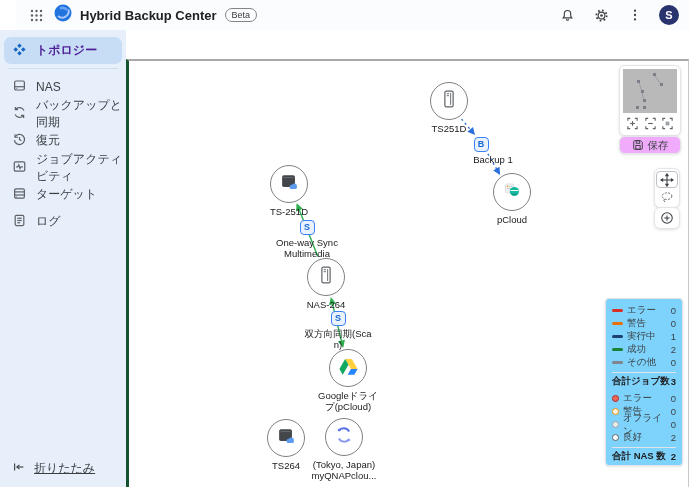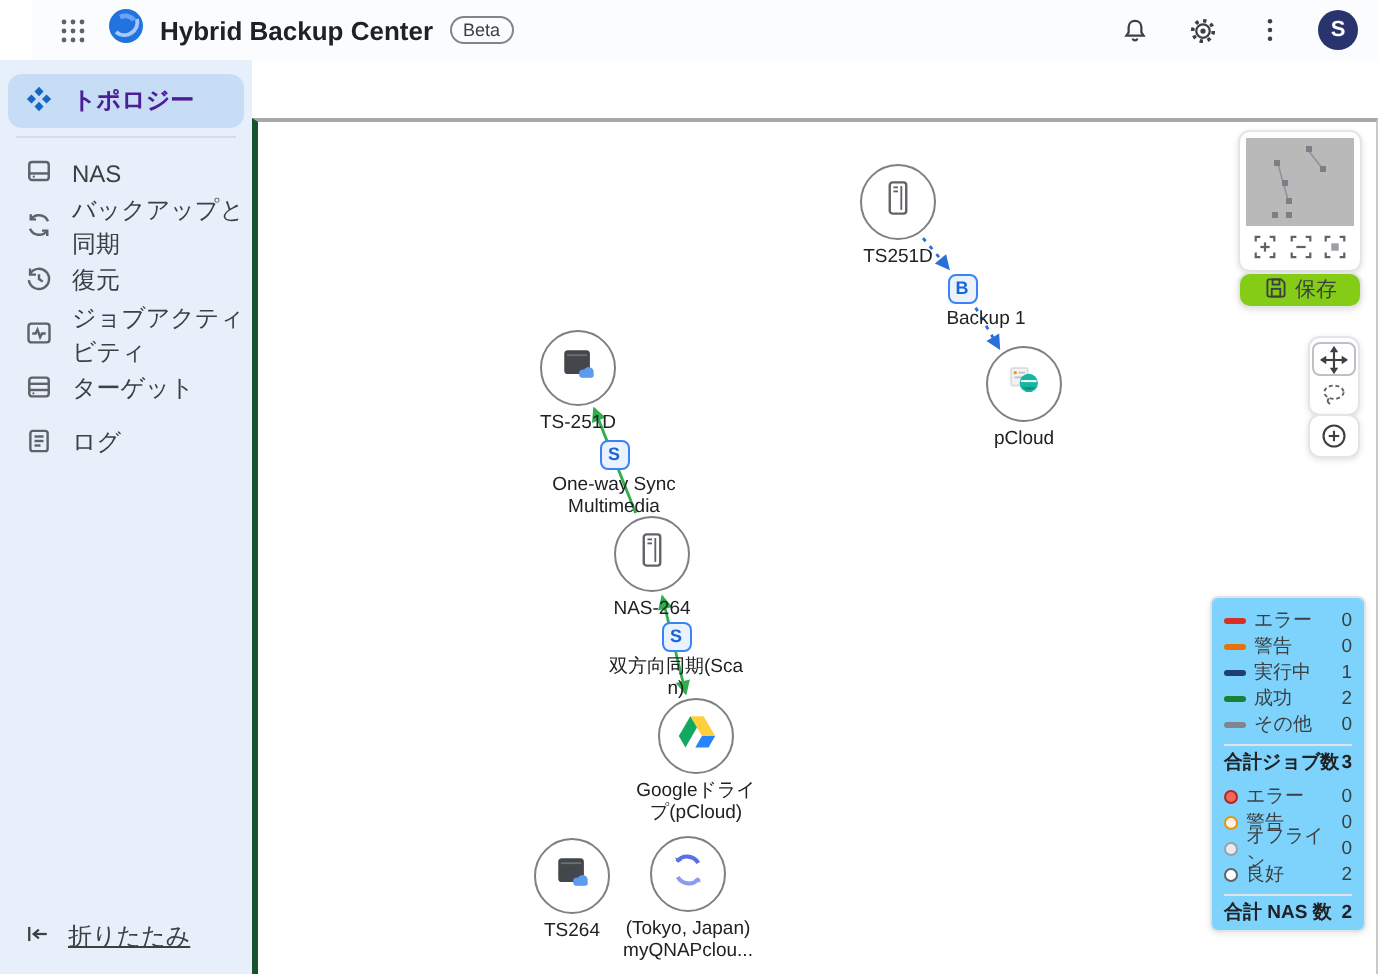--- a/index.html
+++ b/index.html
@@ -37,22 +37,22 @@
   .edge-badge { position:absolute; width:15px; height:15px; border:1.5px solid #3b82f6; border-radius:4px; background:#eaf2fe;
                 color:#1a66d6; font-size:9px; font-weight:bold; display:flex; align-items:center; justify-content:center; cursor:pointer; }
   .edge-label { position:absolute; width:92px; text-align:center; font-size:9.5px; color:#202124; white-space:pre-line; line-height:1.2; }
 
   
   .minimap-card { position:absolute; top:4px; right:7px; width:62px; background:#fff; border:1px solid #e3e5e8;
                   border-radius:6px; box-shadow:0 1px 3px rgba(0,0,0,.12); padding:3px; }
   .minimap { width:54px; height:44px; background:#b9b9b9; margin:0 auto; cursor:pointer; }
   .mm-btns { display:flex; justify-content:space-between; padding:3px 1px 1px; }
   .mm-btn { background:none; border:none; width:17px; height:15px; display:flex; align-items:center; justify-content:center; cursor:pointer; }
-  .save-btn { position:absolute; top:75px; right:7px; width:62px; height:18px; background:#84cc16; border:1px solid #e3e5e8;
-              border-radius:6px; box-shadow:0 1px 3px rgba(0,0,0,.12); display:flex; align-items:center; justify-content:center;
+  .save-btn { position:absolute; top:75px; right:7px; width:62px; height:18px; background:#f0abfc; border:1px solid #e3e5e8;
+              border-radius:6px; box-shadow:0 1px 3px rgba(0,0,0,.12); display:flex; align-items:flex-end; justify-content:center;
               gap:4px; font-size:10.5px; color:#3c4043; cursor:pointer; }
   .tools-card { position:absolute; top:107px; right:8px; width:26px; background:#fff; border:1px solid #e3e5e8;
                 border-radius:6px; box-shadow:0 1px 3px rgba(0,0,0,.12); display:flex; flex-direction:column; align-items:center; padding:2px 0; }
   .tool-btn { background:none; border:none; width:22px; height:17px; display:flex; align-items:center; justify-content:center; cursor:pointer; border-radius:4px; }
   .tool-btn.active { border:1px solid #bdc1c6; background:#fff; }
   .add-btn { position:absolute; top:146px; right:8px; width:26px; height:22px; background:#fff; border:1px solid #e3e5e8;
              border-radius:6px; box-shadow:0 1px 3px rgba(0,0,0,.12); display:flex; align-items:center; justify-content:center; cursor:pointer; }
 
   
   .legend { position:absolute; right:5px; bottom:21px; width:78px; background:#7dd3fc; border:1px solid #e0e3e7;

